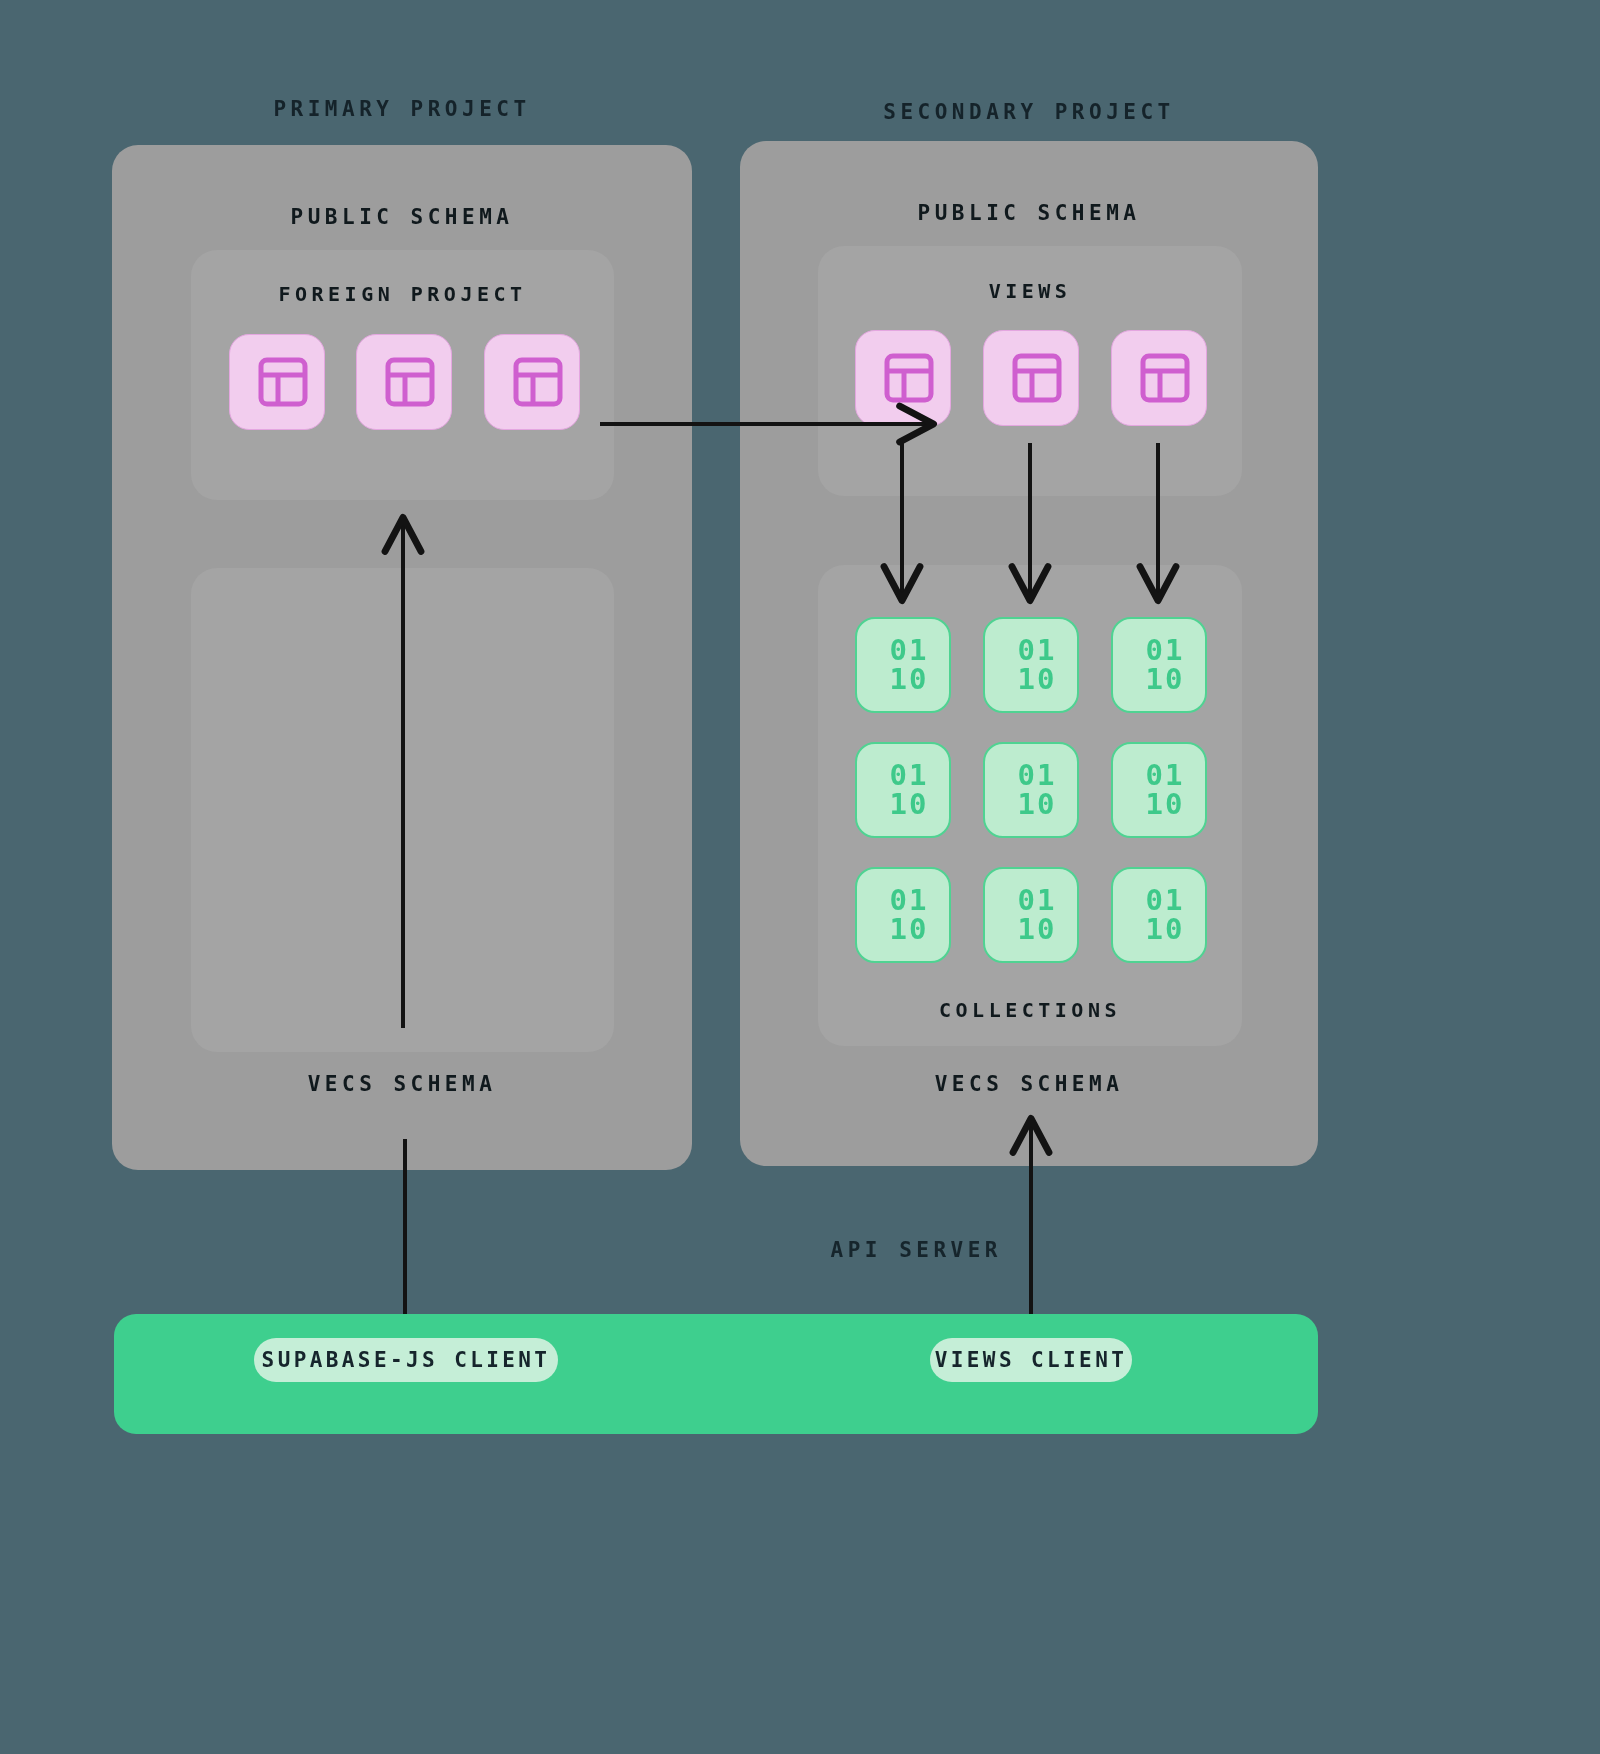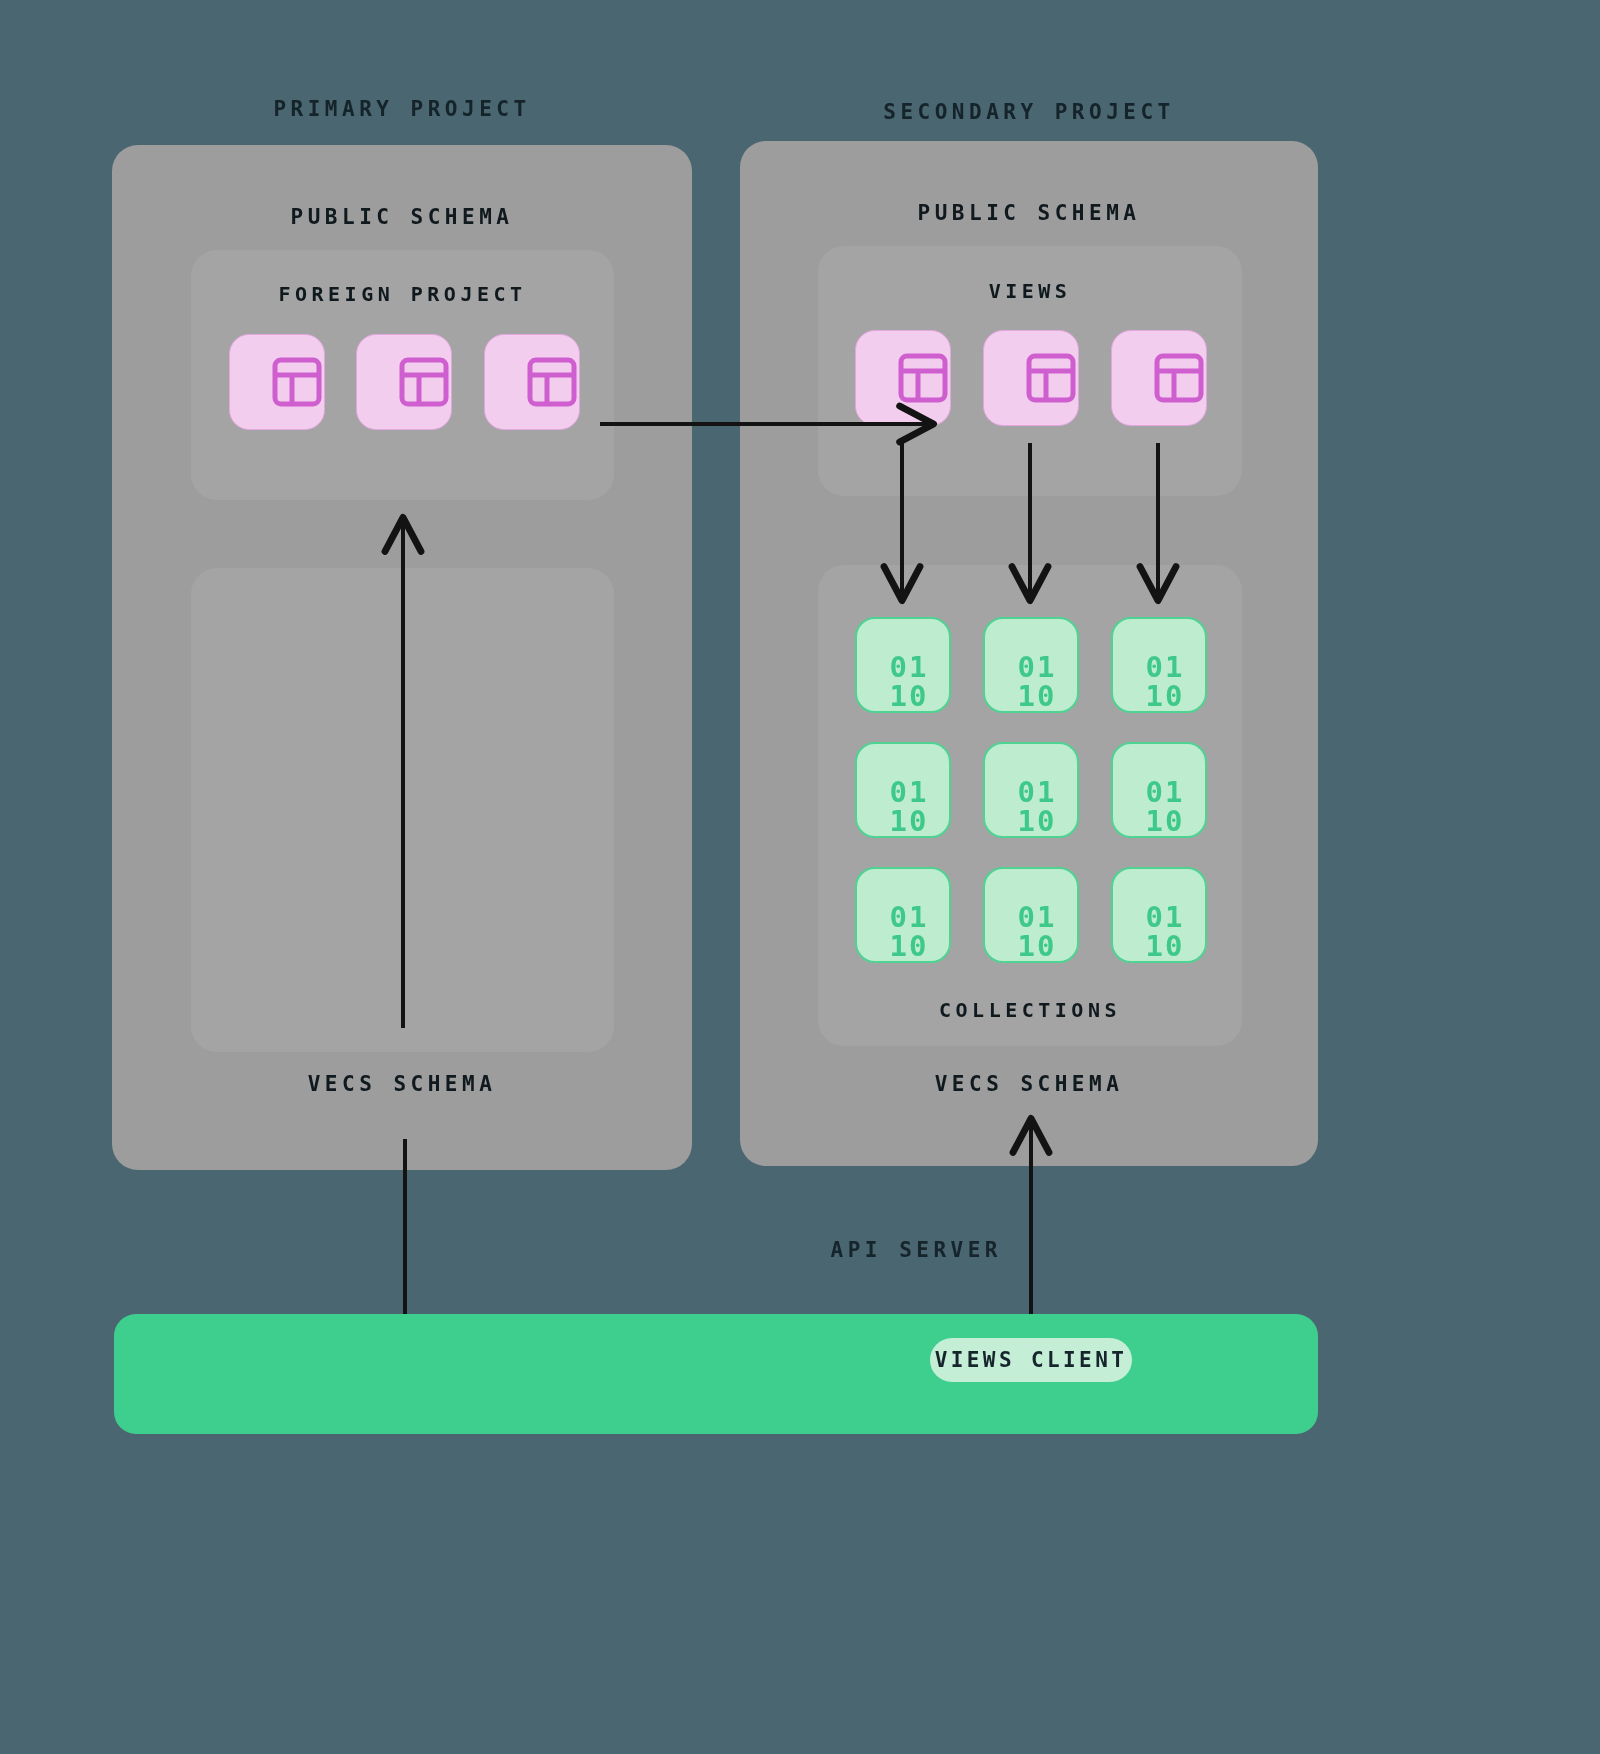--- a/index.html
+++ b/index.html
@@ -59,21 +59,21 @@
     white-space:nowrap;
   }
 
   
   .tile{
     position:absolute;
     border-radius:20px;
     box-sizing:border-box;
     display:flex;
     align-items:center;
-    justify-content:flex-end;
+    justify-content:center;
     padding-left:12px;
   }
   .tile.pink{
     background:#f2cdee;
     border:1.5px solid #e4a6e0;
   }
   .tile.pink svg{display:block;}
 
   
   .tile.green{
@@ -268,16 +268,17 @@
 
     <line x1="405" y1="1345" x2="405" y2="1139" stroke="#131313" stroke-width="4"></line>
 
     <line x1="1031" y1="1345" x2="1031" y2="1122" stroke="#131313" stroke-width="4" marker-end="url(#ah)"></line>
   </svg>
 
   <div class="api-caption" style="left:430px;top:1238px;width:572px;">API SERVER</div>
 
   <div class="api-bar" style="left:114px;top:1314px;width:1204px;height:120px;"></div>
 
+  <div class="client-pill" style="left:254px;top:1338px;width:304px;height:44px;">SUPABASE-JS CLIENT</div>
 
   <div class="client-pill" style="left:930px;top:1338px;width:202px;height:44px;">VIEWS CLIENT</div>
 
 </div>
 
 </body></html>

